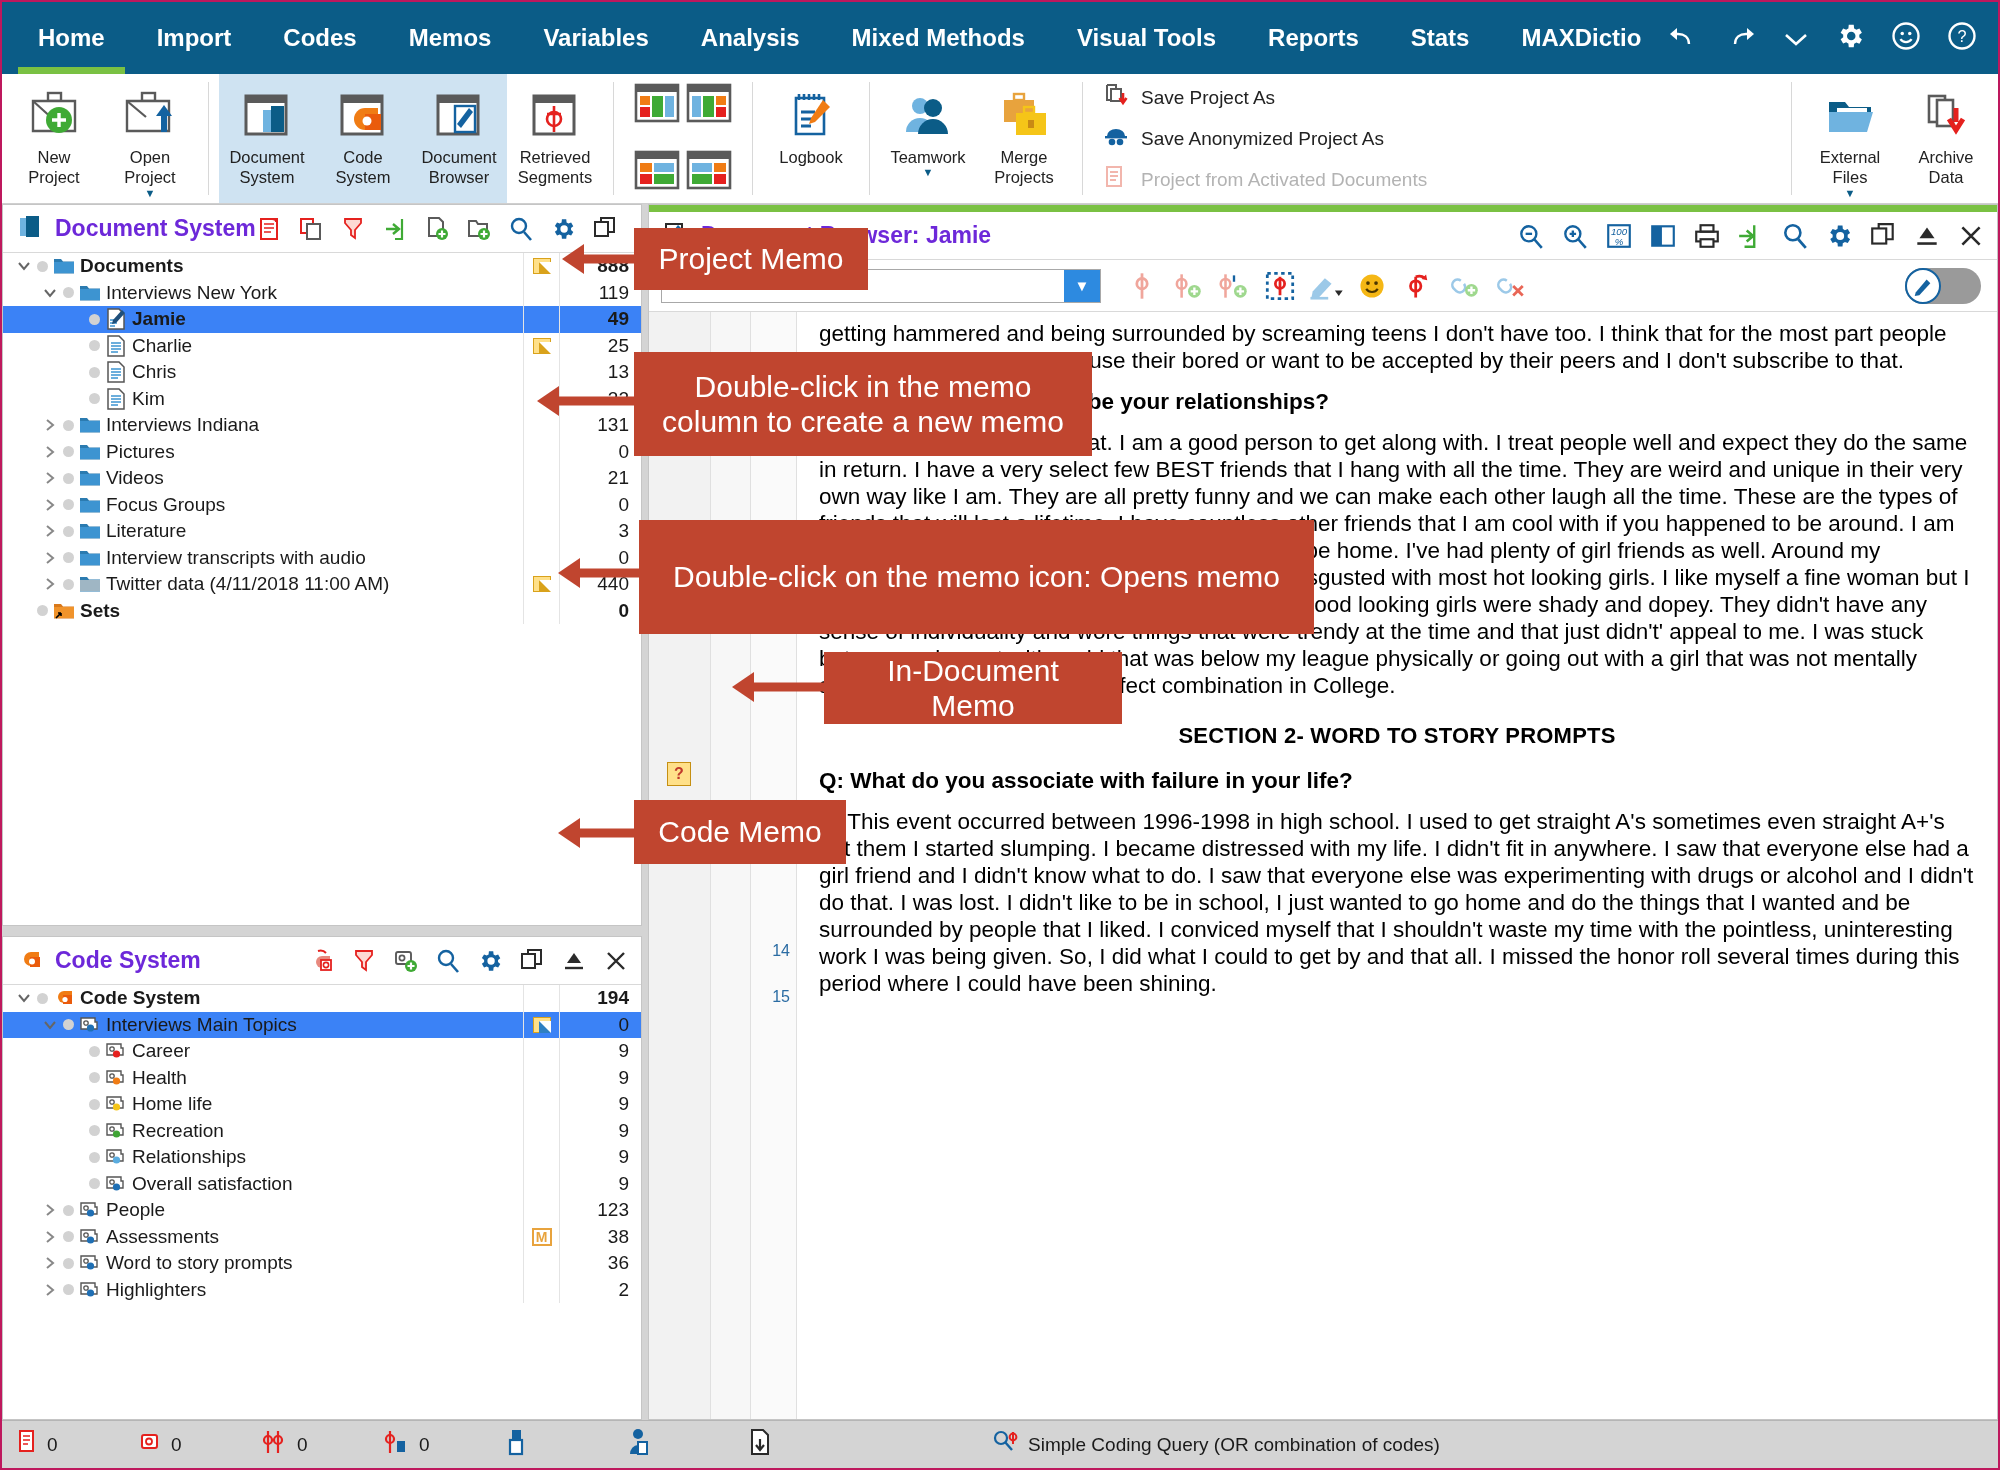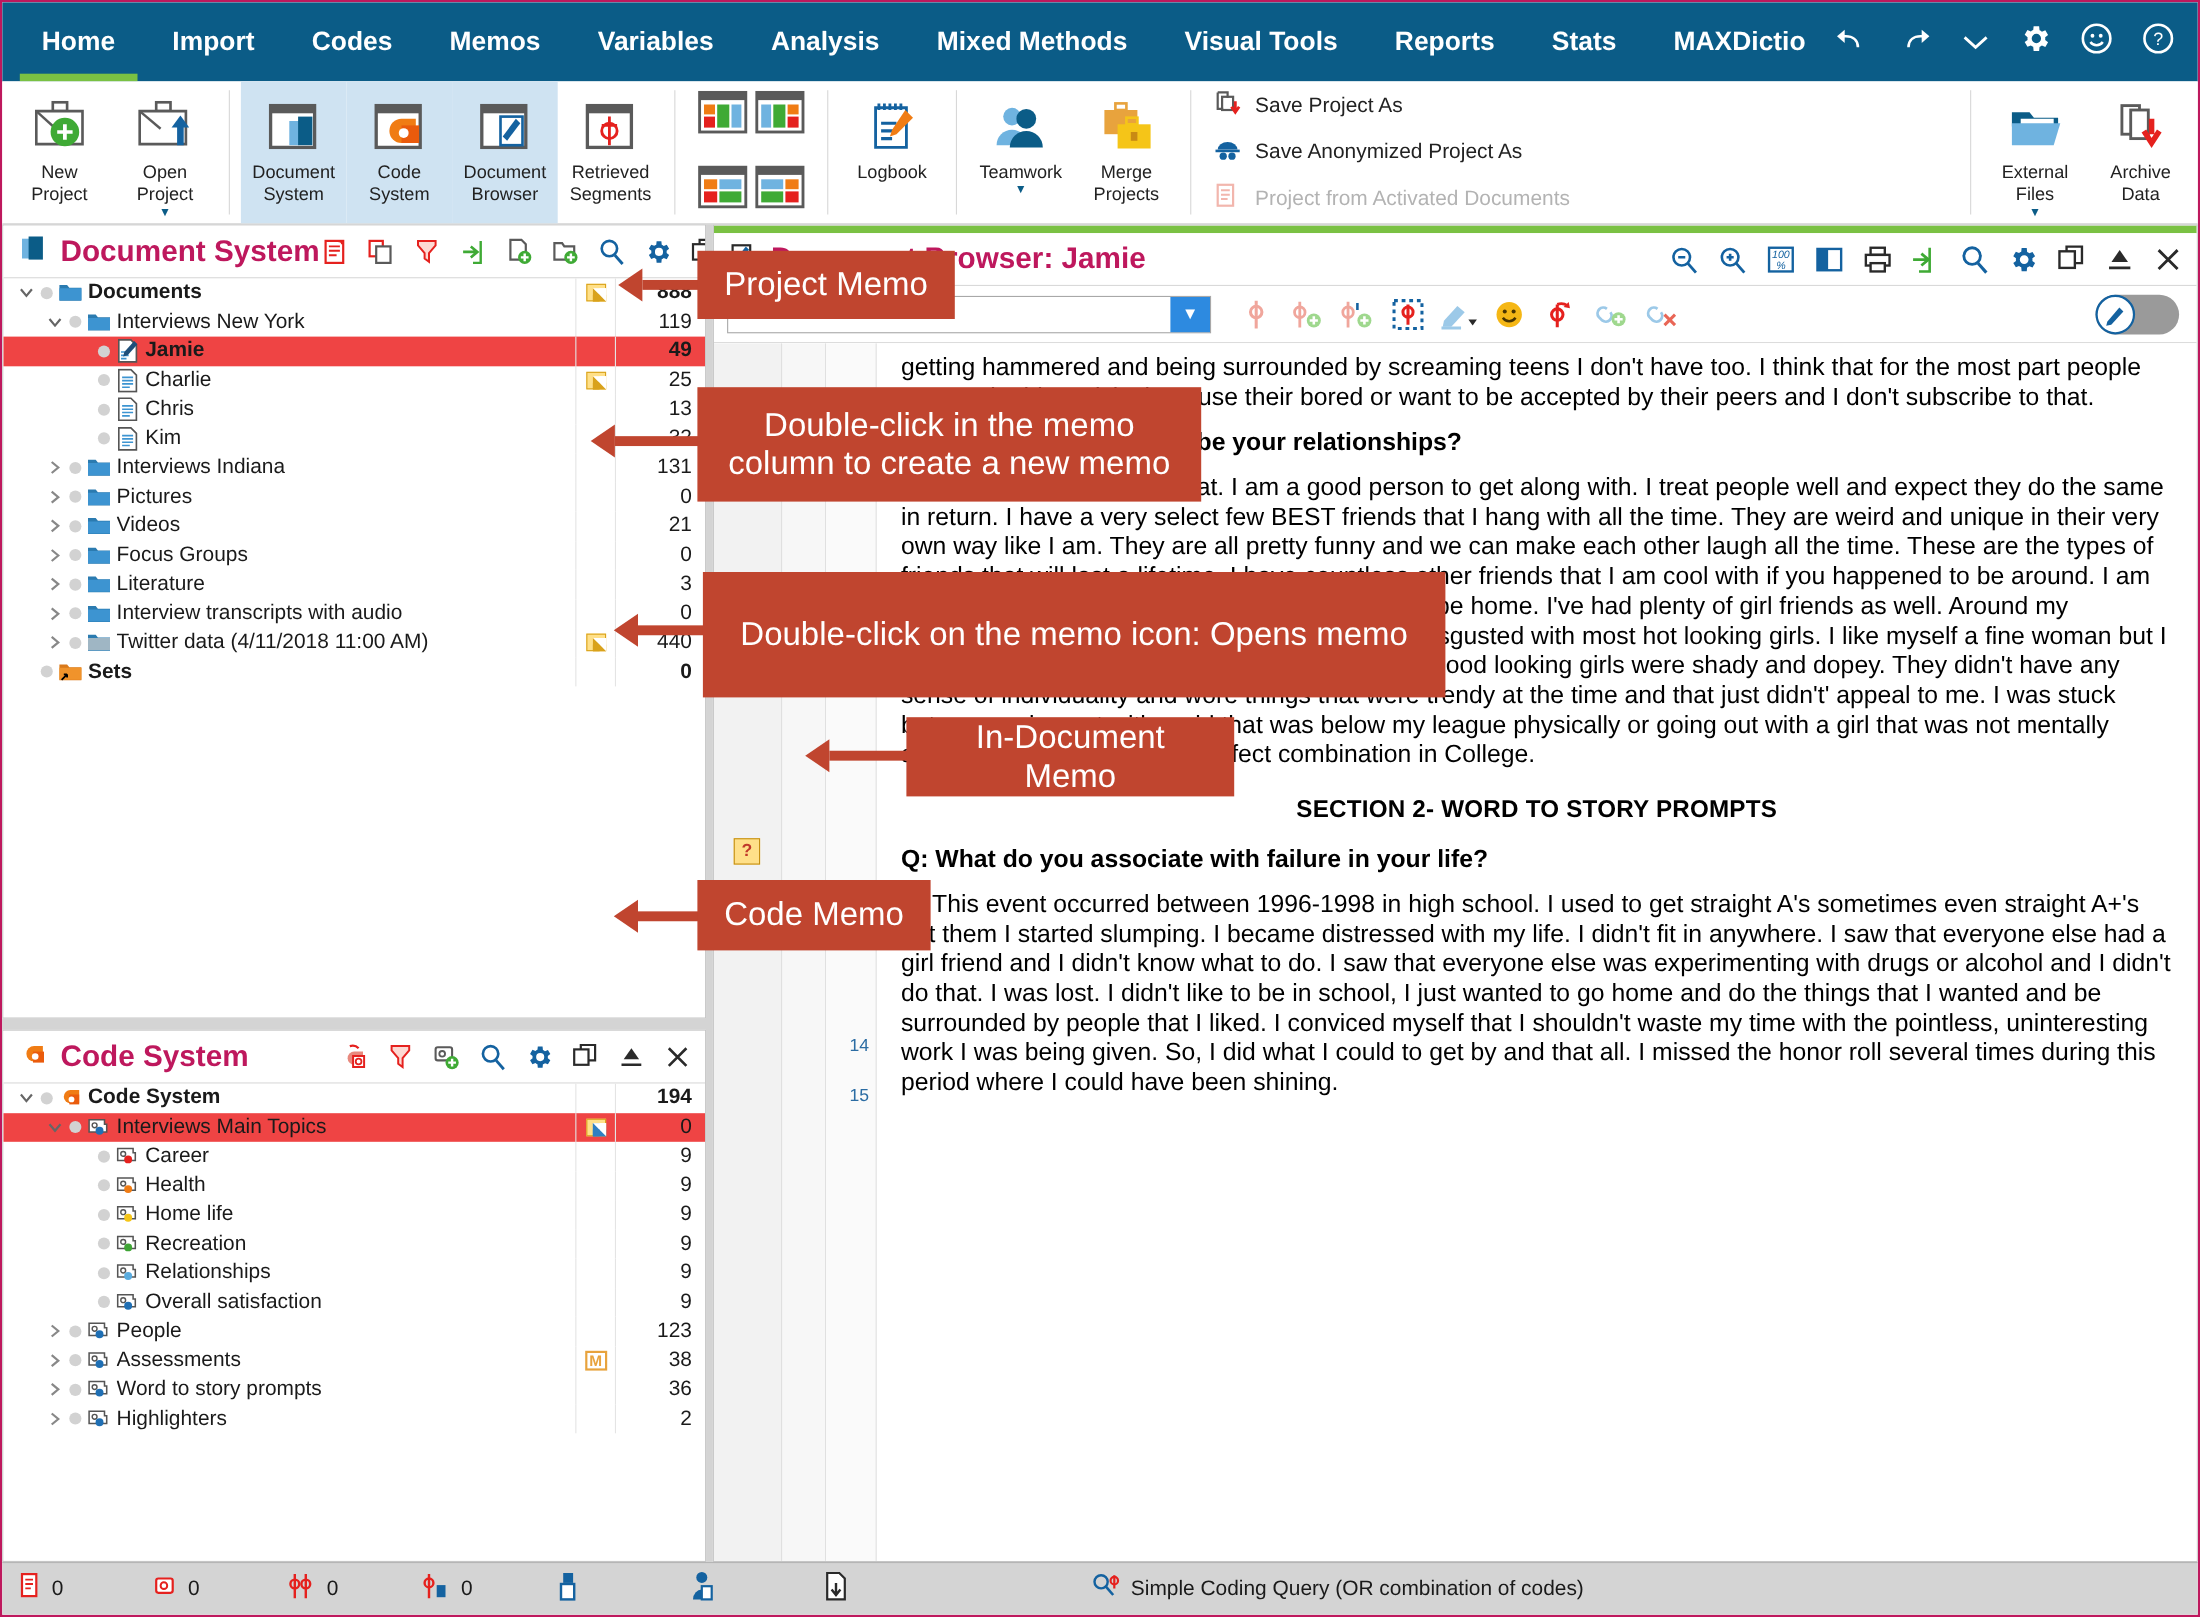--- a/index.html
+++ b/index.html
@@ -88,31 +88,31 @@
   .left-col { width: 640px; display: flex; flex-direction: column; background: #d4d4d4; }
   .right-col { flex: 1; display: flex; flex-direction: column; background: #d4d4d4; padding-left: 6px;}
 
   .panel { background: #ffffff; display: flex; flex-direction: column; overflow: hidden; border: 1px solid #c5c5c5;}
   .panel-accent { height: 7px; background: #7ac143; }
   .panel-head {
     height: 48px; display: flex; align-items: center;
     padding: 0 12px 0 14px; border-bottom: 1px solid #d9d9d9;
     background:#fff;
   }
-  .panel-title { font-size: 27px; font-weight: bold; color: #be185d; margin-left: 12px; white-space: nowrap;}
+  .panel-title { font-size: 23px; font-weight: bold; color: #6d28d9; margin-left: 12px; white-space: nowrap;}
   .panel-tools { margin-left: auto; display: flex; align-items: center; gap: 16px; }
   .panel-tools .t { cursor: pointer; display:flex; align-items:center;font-style:italic; }
 
   
   .tree { flex: 1; overflow: hidden; position: relative; }
   .trow {
     height: 26.5px; display: flex; align-items: center;
     font-size: 19px; color: #1a1a1a; position: relative;
   }
-  .trow.sel { background: #ef4444; }
+  .trow.sel { background: #3b82f6; }
   .trow .tw { width: 26px; display: flex; justify-content: center; align-items: center; color: #6b6b6b; font-size: 17px; }
   .trow .dot { width: 11px; height: 11px; border-radius: 50%; background: #d2d2d2; margin-right: 5px; flex: none;}
   .trow .ticon { width: 22px; display:flex; align-items:center; justify-content:center; margin-right: 5px; flex: none;}
   .trow .tlabel { white-space: nowrap; overflow: hidden; }
   .trow.bold .tlabel { font-weight: bold; }
   .trow .memo-cell {
     position: absolute; left: 520px; width: 36px; top:0; bottom:0;
     display: flex; align-items: center; justify-content: center;
     border-left: 1px solid #e4e4e4;
   }

